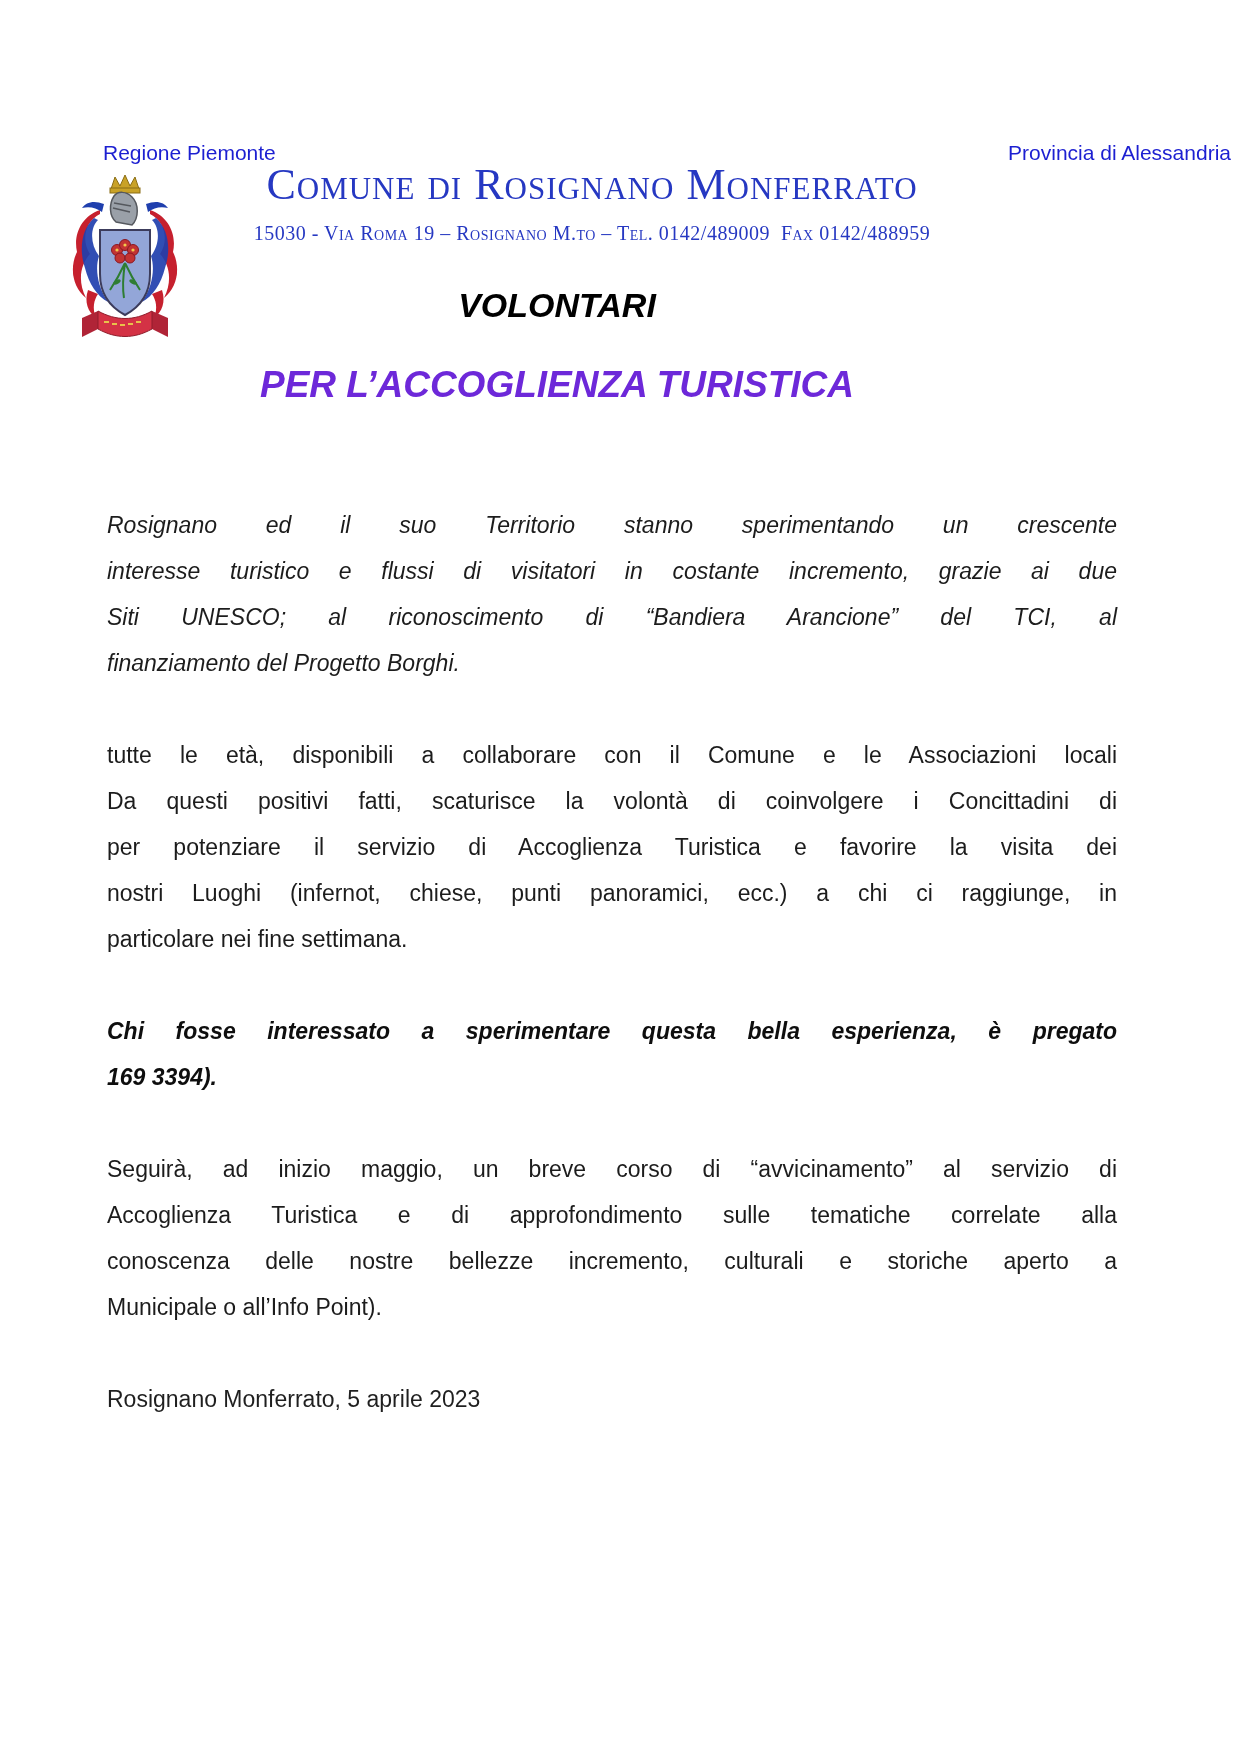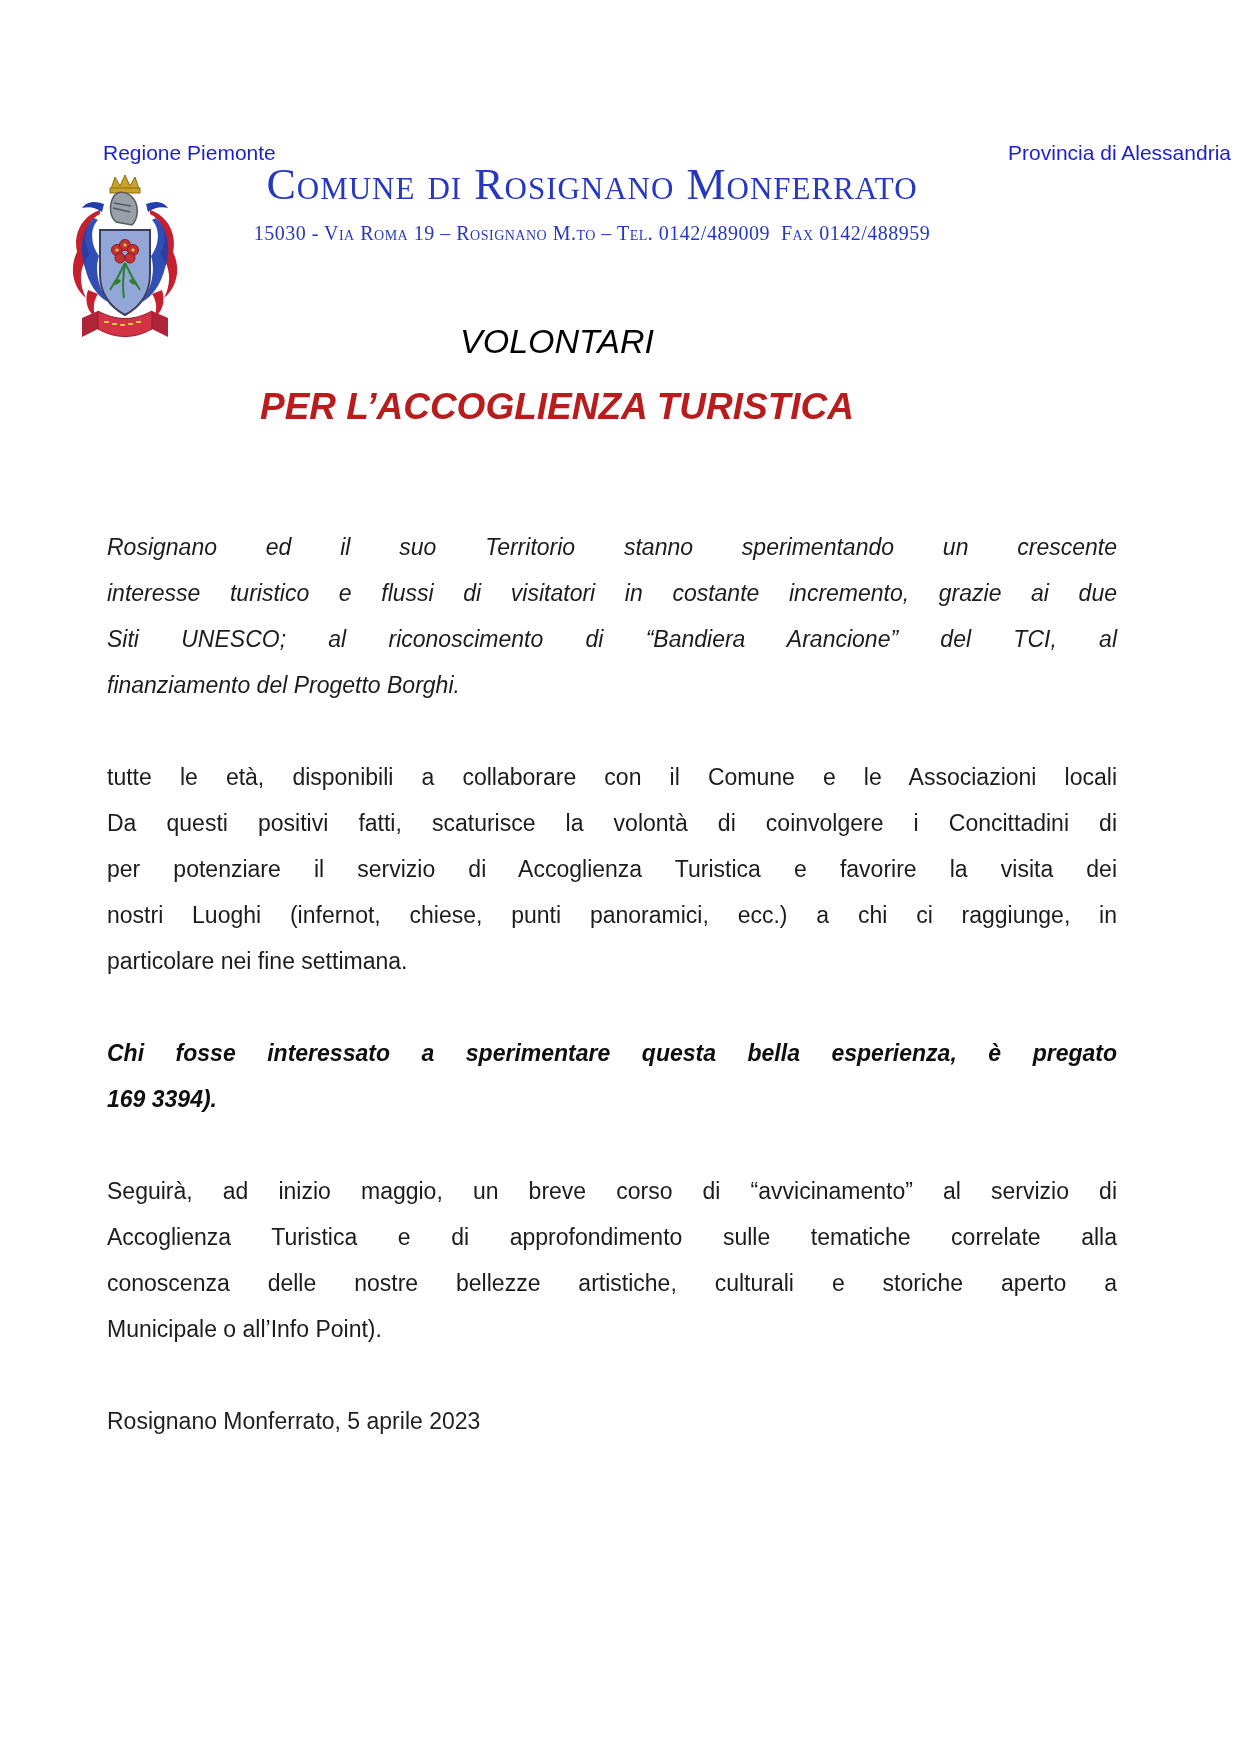--- a/index.html
+++ b/index.html
@@ -30,27 +30,26 @@
   .address-line{
     font-size:20px;line-height:26px;margin-top:14px;
     font-variant:small-caps;white-space:pre-wrap;letter-spacing:.5px;
   }
   
   .coa{position:absolute;left:64px;top:170px;width:122px;height:178px;}
   
   .content{position:absolute;left:107px;top:285px;width:1010px;}
   .titles{width:900px;margin:0;text-align:center;}
   .title-1{
-    font-size:34px;line-height:40px;font-weight:normal;font-style:italic;
+    font-size:34px;line-height:40px;font-weight:bold;font-style:italic;
     color:#000;
-    margin-top:36px;
   }
   .title-2{
     font-size:37px;line-height:44px;font-weight:bold;font-style:italic;
-    color:#b91c1c;margin-top:24px;
+    color:#6d28d9;margin-top:38px;
   }
   .paragraphs{margin-top:95px;}
   .para{margin-top:46px;font-size:23px;color:#1c1c1c;}
   .para:first-child{margin-top:0;font-style:italic;}
   .para.bold-italic{font-weight:bold;font-style:italic;color:#0e0e0e;}
   .line{
     text-align:justify;text-align-last:justify;
     line-height:46px;
   }
   .line.last{text-align-last:left;}
@@ -137,21 +136,21 @@
           <div class="line">nostri Luoghi (infernot, chiese, punti panoramici, ecc.) a chi ci raggiunge, in</div>
           <div class="line last">particolare nei fine settimana.</div>
         </div>
         <div class="para bold-italic">
           <div class="line">Chi fosse interessato a sperimentare questa bella esperienza, è pregato</div>
           <div class="line last">169 3394).</div>
         </div>
         <div class="para">
           <div class="line">Seguirà, ad inizio maggio, un breve corso di “avvicinamento” al servizio di</div>
           <div class="line">Accoglienza Turistica e di approfondimento sulle tematiche correlate alla</div>
-          <div class="line">conoscenza delle nostre bellezze artistiche, culturali e storiche aperto a</div>
+          <div class="line">conoscenza delle nostre bellezze incremento, culturali e storiche aperto a</div>
           <div class="line last">Municipale o all’Info Point).</div>
         </div>
       </div>
 
     <div class="date-line">Rosignano Monferrato, 5 aprile 2023</div>
   </div>
 
 </div>
 
 </body></html>

